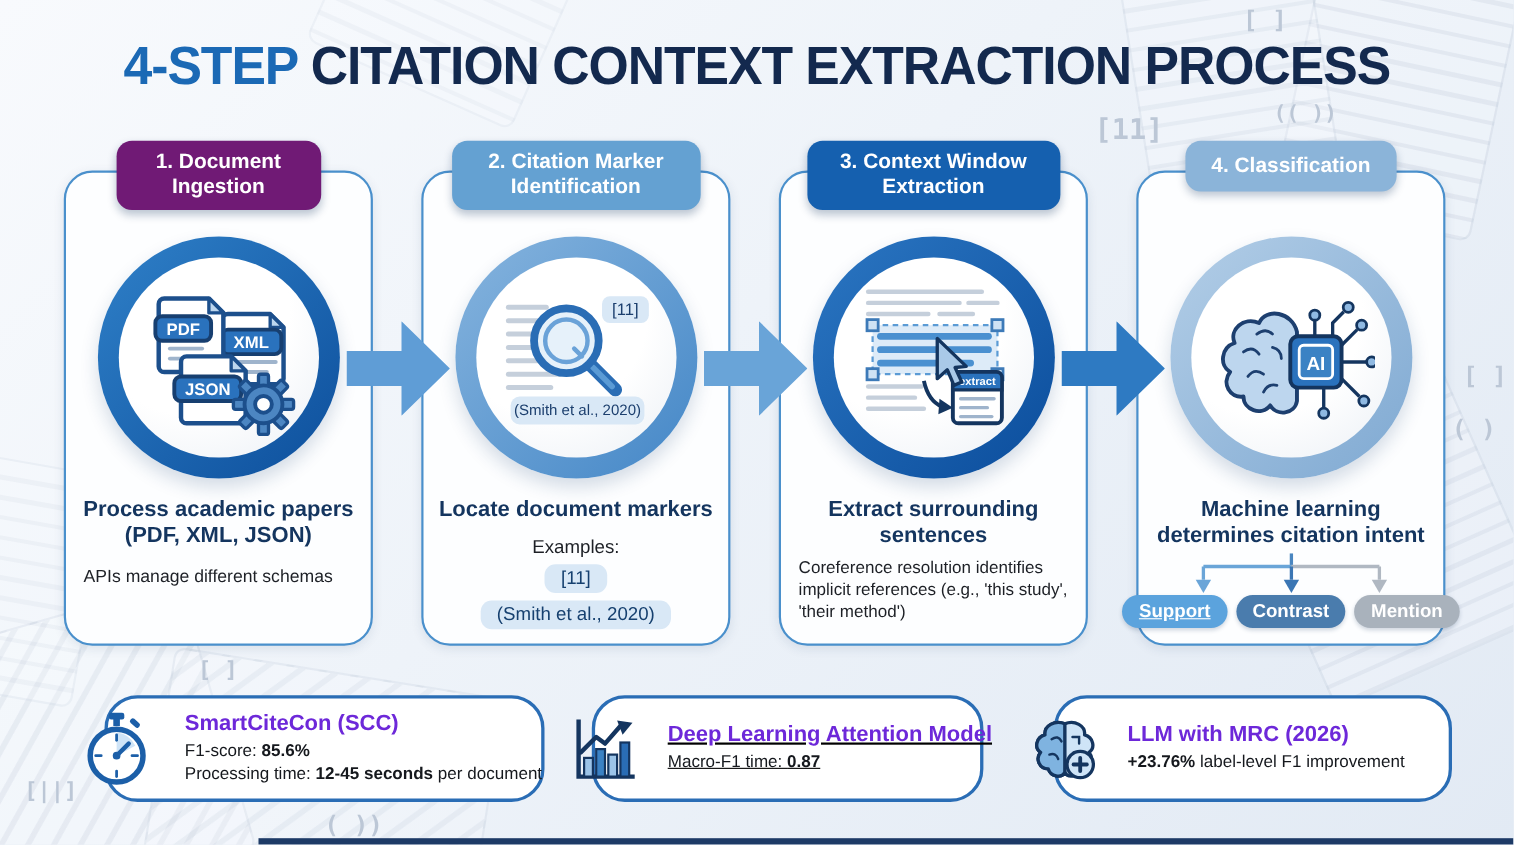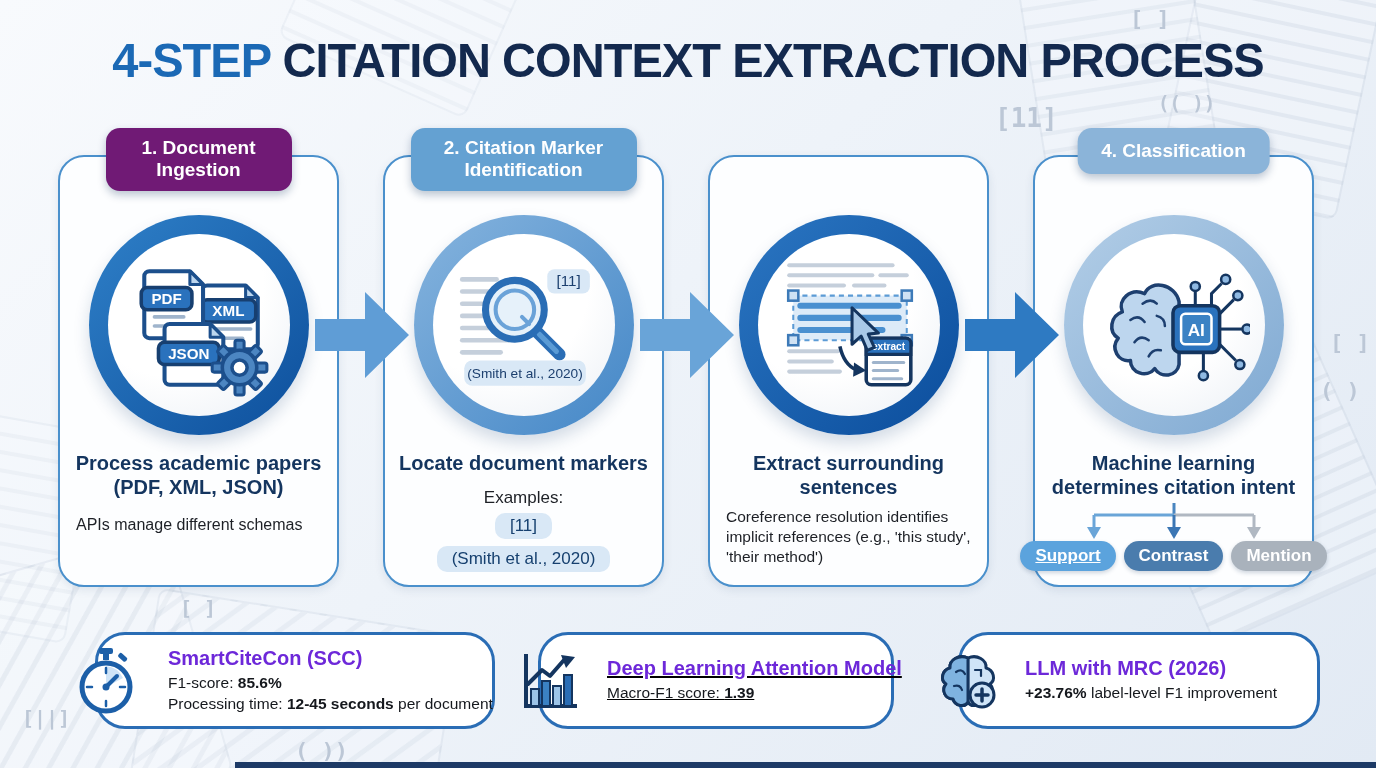--- a/index.html
+++ b/index.html
@@ -190,20 +190,21 @@
         </svg>
       </div>
     </div>
     <h3>Locate document markers</h3>
     <div class="examples-label">Examples:</div>
     <div class="expill-wrap ew1"><span class="expill">[11]</span></div>
     <div class="expill-wrap ew2"><span class="expill">(Smith et al., 2020)</span></div>
   </div>
 
   <div class="card card3">
+    <div class="badge b3">3. Context Window Extraction</div>
     <div class="ring r3">
       <div class="inner">
         <svg width="152" height="152" viewBox="0 0 150 150">
           <g stroke="#c5cfdb" stroke-width="4" stroke-linecap="round">
             <line x1="16" y1="16" x2="118" y2="16"></line>
             <line x1="16" y1="26" x2="98" y2="26"></line>
               <line x1="106" y1="26" x2="132" y2="26"></line>
             <line x1="16" y1="36" x2="70" y2="36"></line>
               <line x1="80" y1="36" x2="110" y2="36"></line>
             <line x1="16" y1="101" x2="64" y2="101"></line>
@@ -329,21 +330,21 @@
     <svg class="res-icon" width="66" height="66" viewBox="0 0 66 66">
       <path d="M11 8 L11 58 L60 58" fill="none" stroke="#14355f" stroke-width="4" stroke-linecap="square"></path>
       <rect x="16" y="41" width="8" height="17" fill="#9cc4e8" stroke="#14355f" stroke-width="2"></rect>
       <rect x="27" y="33" width="8" height="25" fill="#3b82c4" stroke="#14355f" stroke-width="2"></rect>
       <rect x="38" y="38" width="8" height="20" fill="#9cc4e8" stroke="#14355f" stroke-width="2"></rect>
       <rect x="49" y="27" width="8" height="31" fill="#2a6db5" stroke="#14355f" stroke-width="2"></rect>
       <path d="M13 36 L27 22 L35 28 L49 12" fill="none" stroke="#14355f" stroke-width="4" stroke-linecap="round" stroke-linejoin="round"></path>
       <polygon points="46,7 60,9 51,20" fill="#14355f"></polygon>
     </svg>
     <h4>Deep Learning Attention Model</h4>
-    <div class="line"><span>Macro-F1 score: </span><b>1.39</b><span></span></div>
+    <div class="line"><span>Macro-F1 time: </span><b>0.87</b><span></span></div>
   </div>
 
   <div class="result res3">
     <svg class="res-icon" width="66" height="66" viewBox="0 0 66 66">
       <path d="M33 10 C24 6 14 12 15 20 C7 22 5 32 11 36 C6 42 10 51 18 51 C20 58 30 60 33 54 C36 60 46 58 48 51 C56 51 60 42 55 36 C61 32 59 22 51 20 C52 12 42 6 33 10 Z" fill="#cfe4f7" stroke="#14355f" stroke-width="3" stroke-linejoin="round"></path>
       <path d="M33 10 V54" stroke="#14355f" stroke-width="2.5" fill="none"></path>
       <path d="M33 10 C24 6 14 12 15 20 C7 22 5 32 11 36 C6 42 10 51 18 51 C20 58 30 60 33 54 Z" fill="#7fb3e0" stroke="#14355f" stroke-width="3" stroke-linejoin="round"></path>
       <g fill="none" stroke="#14355f" stroke-width="2.2" stroke-linecap="round">
         <path d="M21 24 q6 -4 9 2"></path>
         <path d="M19 38 q6 -2 8 4"></path>

